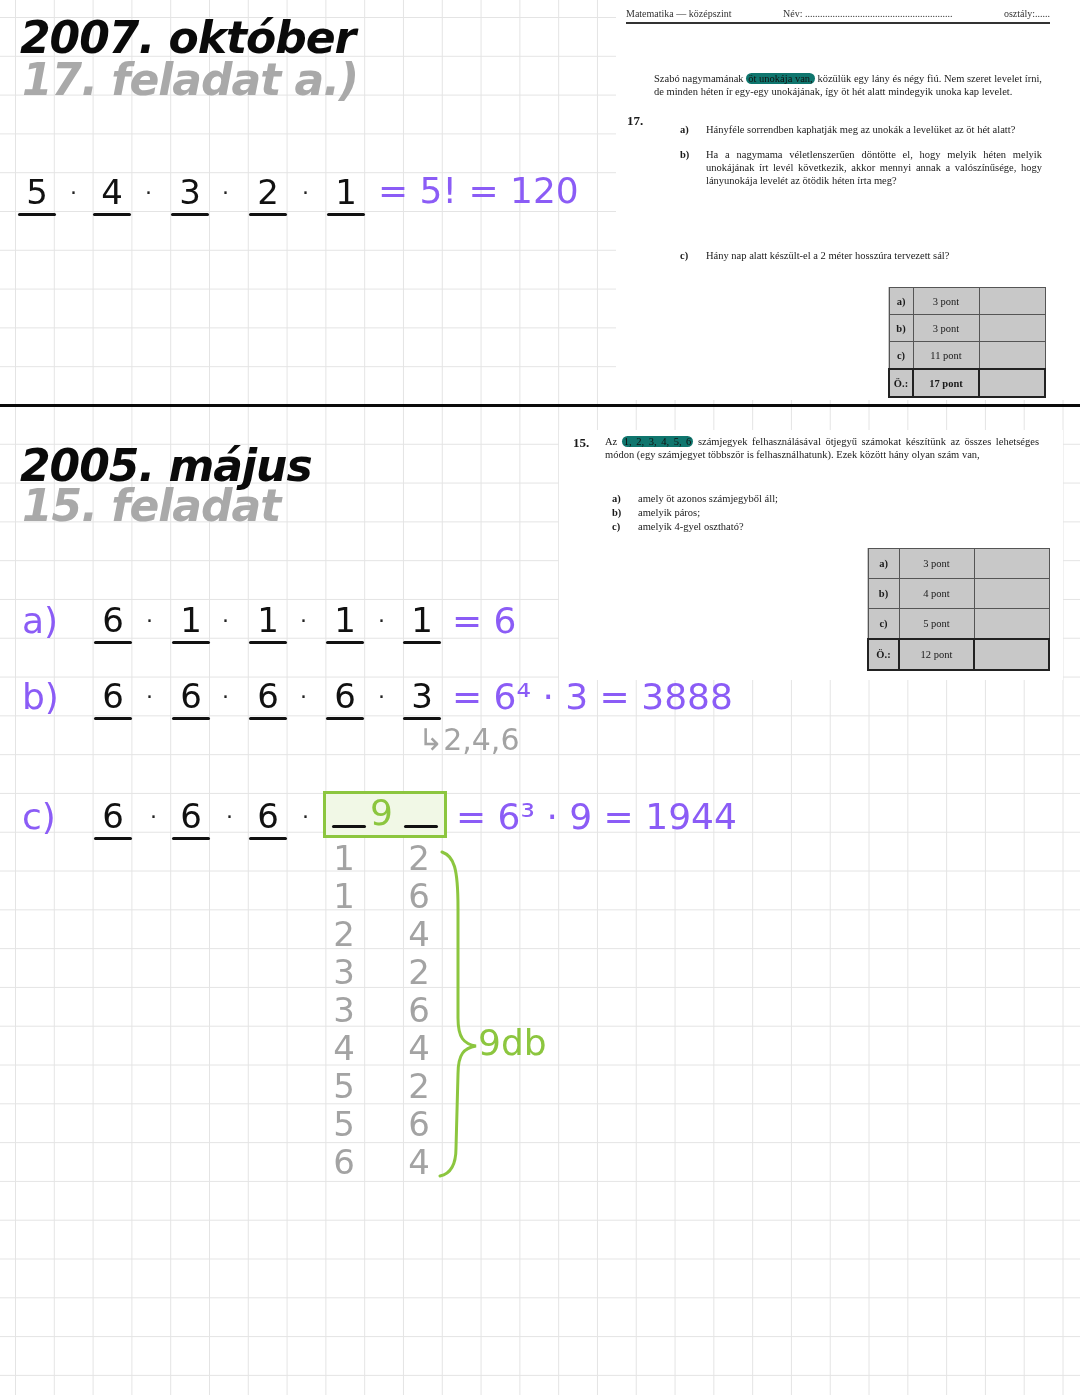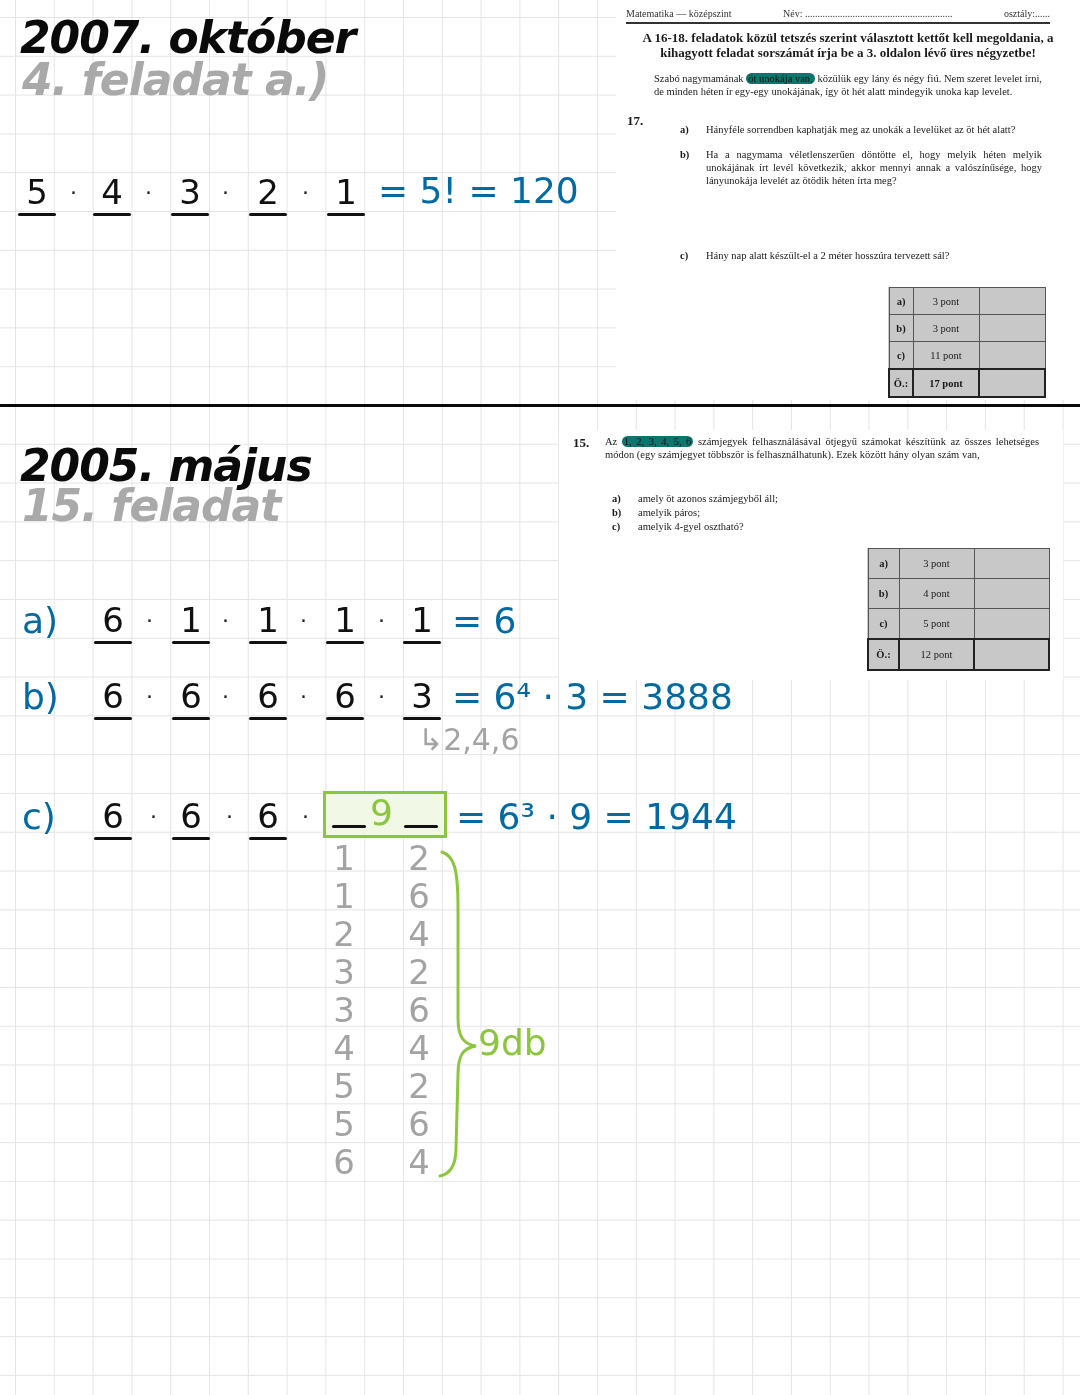--- a/index.html
+++ b/index.html
@@ -14,21 +14,21 @@
     font-family:"Liberation Serif", serif;
   }
   .title-black { font-family:"DejaVu Sans", sans-serif; font-weight:bold; font-style:italic; color:#0a0a0a; font-size:44px; letter-spacing:-1px; position:absolute; }
   .title-grey { font-family:"DejaVu Sans", sans-serif; font-weight:bold; font-style:italic; color:#a9a9a9; font-size:44px; letter-spacing:-1px; position:absolute; }
   .divider { position:absolute; left:0; top:404px; width:1080px; height:3px; background:#0a0a0a; }
 
   
   .slot { position:absolute; width:38px; text-align:center; font-size:34px; font-family:"DejaVu Sans", sans-serif; color:#111; }
   .slot::after { content:""; position:absolute; left:0; right:0; bottom:-4px; height:3px; background:#111; border-radius:2px; }
   .dot { position:absolute; font-size:22px; color:#222; font-family:"DejaVu Sans", sans-serif; }
-  .txt { position:absolute; font-size:36px; font-family:"DejaVu Sans", sans-serif; color:#0369a1; white-space:nowrap; }
+  .txt { position:absolute; font-size:36px; font-family:"DejaVu Sans", sans-serif; color:#8b5cf6; white-space:nowrap; }
   .grey { color:#a3a3a3; }
   .green { color:#8cc63f; }
 
   
   .exam { position:absolute; background:#ffffff; color:#1a1a1a; font-family:"Liberation Serif", serif; }
   .exam .hdr { font-size:10px; display:flex; justify-content:space-between; border-bottom:2px solid #333; padding-bottom:3px; margin:0 30px 0 10px; color:#333;align-items:center; }
   .exam .instr { font-weight:bold; font-size:13px; text-align:center; line-height:15px; margin-top:6px; }
   .qnum { font-weight:bold; font-size:13px; position:absolute; }
   .qtext { position:absolute; font-size:10.5px; line-height:12.8px; text-align:justify; }
   .hl { background:#0f766e; border-radius:7px; padding:0 2px; color:#111; }
@@ -45,44 +45,40 @@
   
   .gbox { position:absolute; left:323px; top:791px; width:124px; height:47px; border:3px solid #8cc63f; background:#f1f8e6; box-sizing:border-box; }
   .brace { position:absolute; }
   .col-digit { position:absolute; font-size:34px; font-family:"DejaVu Sans", sans-serif; color:#a3a3a3; width:30px; text-align:center; }
 </style>
 </head>
 <body>
 
 <div>
   <div class="title-black" style="left:20px; top:12px;">2007. október</div>
-  <div class="title-grey" style="left:22px; top:54px;">4. feladat a.)</div>
+  <div class="title-grey" style="left:22px; top:54px;">17. feladat a.)</div>
 
   <div>
     <div class="slot" style="left:18px; top:172px;">5</div>
     <div class="dot" style="left:70px; top:180px;">·</div>
     <div class="slot" style="left:93px; top:172px;">4</div>
     <div class="dot" style="left:145px; top:180px;">·</div>
     <div class="slot" style="left:171px; top:172px;">3</div>
     <div class="dot" style="left:222px; top:180px;">·</div>
     <div class="slot" style="left:249px; top:172px;">2</div>
     <div class="dot" style="left:302px; top:180px;">·</div>
     <div class="slot" style="left:327px; top:172px;">1</div>
     <div class="txt" style="left:378px; top:170px;">= 5! = 120</div>
   </div>
 
   <div class="exam" style="left:616px; top:0; width:464px; height:400px;">
     <div class="hdr" style="margin-top:8px;">
       <span>Matematika — középszint</span>
       <span>Név: ...........................................................</span>
       <span>osztály:......</span>
-    </div>
-    <div class="instr">
-      <div>A 16-18. feladatok közül tetszés szerint választott kettőt kell megoldania, a</div>
-      <div>kihagyott feladat sorszámát írja be a 3. oldalon lévő üres négyzetbe!</div>
     </div>
     <div class="qnum" style="left:11px; top:72px;margin-top:41px;">17.</div>
     <div class="qtext" style="left:38px; top:73px; width:388px;"><span>Szabó nagymamának </span><span class="hl">öt unokája van,</span><span> közülük egy lány és négy fiú. Nem szeret levelet írni, de minden héten ír egy-egy unokájának, így öt hét alatt mindegyik unoka kap levelet.</span></div>
 
     <div class="sub" style="left:64px; top:124px; width:362px;">
       <span class="lbl">a)</span>
       <span class="body">Hányféle sorrendben kaphatják meg az unokák a levelüket az öt hét alatt?</span>
     </div>
     <div class="sub" style="left:64px; top:149px; width:362px;">
       <span class="lbl">b)</span>

